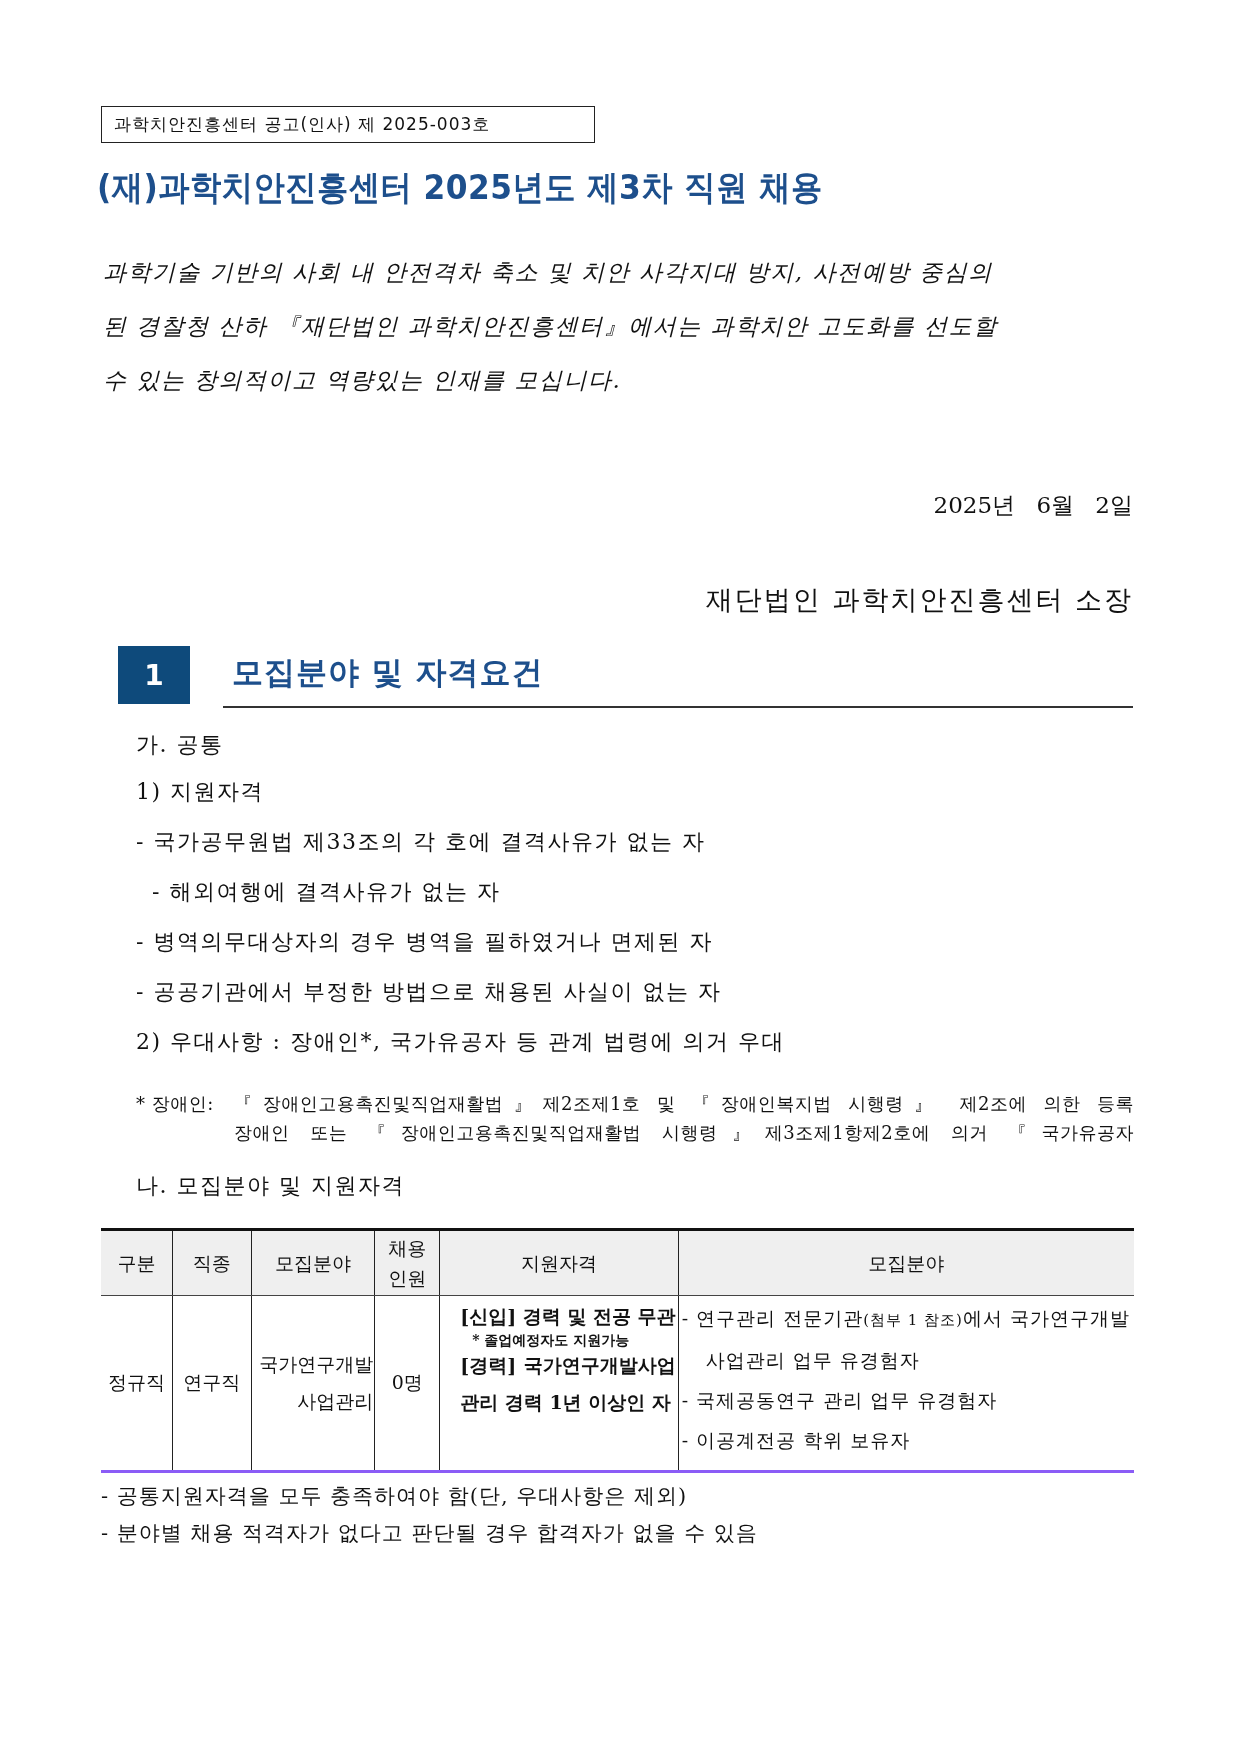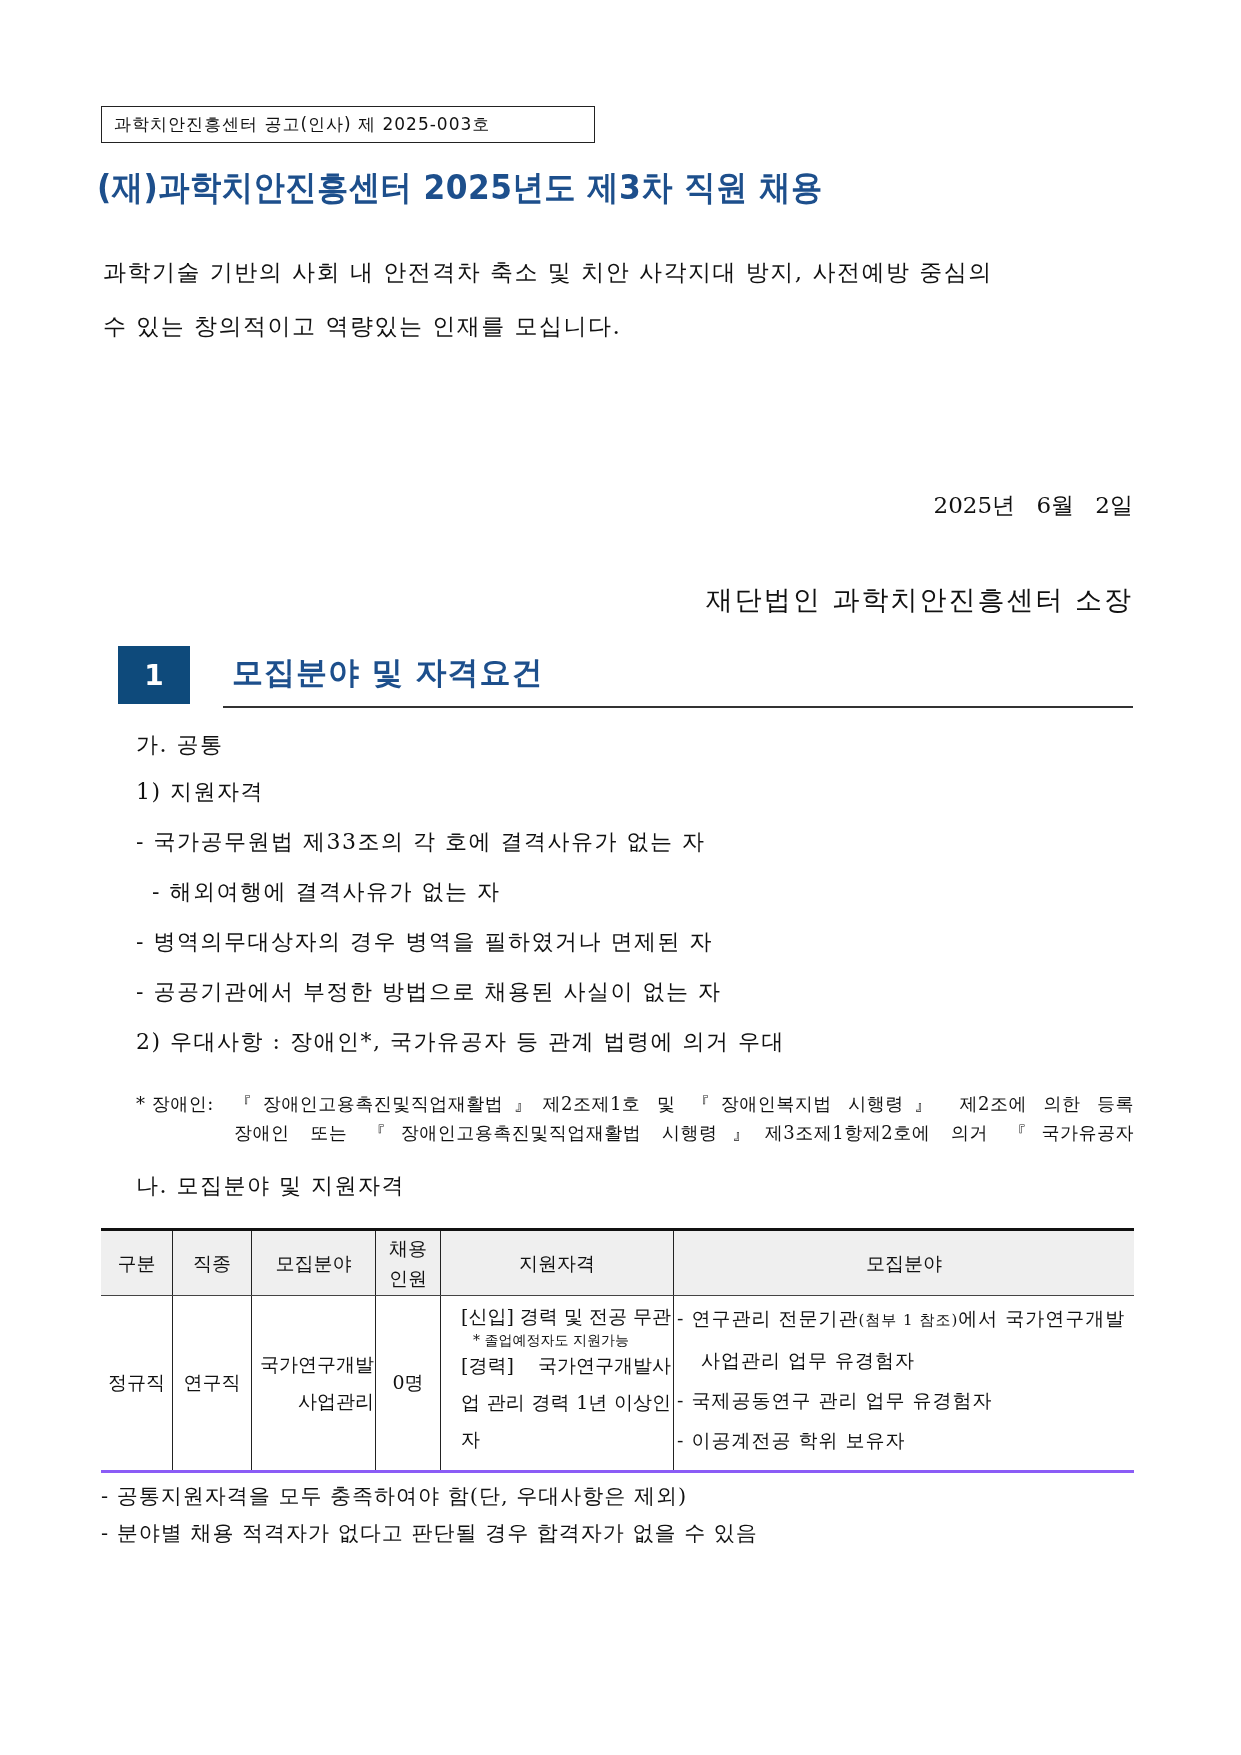--- a/index.html
+++ b/index.html
@@ -5,21 +5,21 @@
   html, body { margin:0; padding:0; background:#ffffff; }
   body { width:1241px; height:1755px; position:relative; overflow:hidden;
          font-family:"DejaVu Serif", "Liberation Serif", serif; color:#111; }
   .abs { position:absolute; }
   .notice-box { left:101px; top:106px; width:494px; height:37px; border:1.5px solid #222;
                 box-sizing:border-box; font-family:"DejaVu Sans", sans-serif; font-size:17px;
                 display:flex; align-items:center; padding-left:12px; letter-spacing:1px; }
   .title { left:97px; top:165px; font-family:"DejaVu Sans", sans-serif; font-weight:bold;
            font-size:34px; color:#1d4f8c; letter-spacing:0.5px; transform:scaleX(0.92); transform-origin:left; }
   .intro { left:103px; top:245px; width:1030px; font-size:23px; line-height:54px;
-           text-align:justify; text-align-last:left; letter-spacing:1.5px; }
+           text-align:justify; text-align-last:left; letter-spacing:1.5px;font-style:italic; }
   .intro span { display:block; }
   .date { right:108px; top:490px; font-size:23px; word-spacing:14px; }
   .signer { right:108px; top:582px; font-size:27px; letter-spacing:2px; }
   .sec-num { left:118px; top:646px; width:72px; height:58px; background:#0e4a7b; color:#fff;
              font-family:"DejaVu Sans", sans-serif; font-size:28px; font-weight:bold;
              display:flex; align-items:center; justify-content:center; }
   .sec-title { left:232px; top:652px; font-family:"DejaVu Sans", sans-serif; font-weight:bold;
                font-size:31px; color:#1d4f8c; letter-spacing:1px; }
   .sec-rule { left:223px; top:706px; width:910px; height:1.5px; background:#333; }
   .line { font-size:22px; letter-spacing:1.5px; white-space:nowrap; }
@@ -28,38 +28,39 @@
   .foot .indent { padding-left:98px; display:block; text-align:justify; text-align-last:justify; }
   .foot .indent.last { text-align-last:left; }
   table.recruit { position:absolute; left:101px; top:1228px; width:1033px; border-collapse:collapse;
                   font-size:20px; border-top:3px solid #111; border-bottom:3px solid #8b5cf6; }
   table.recruit th, table.recruit td { border-left:1px solid #222; border-right:1px solid #222; }
   table.recruit th:first-child, table.recruit td:first-child { border-left:none; }
   table.recruit th:last-child, table.recruit td:last-child { border-right:none; }
   table.recruit th { background:#efefef; font-weight:normal; height:62px; border-bottom:1px solid #444;
                      font-family:"DejaVu Sans", sans-serif; font-size:19px; line-height:30px; }
   table.recruit td { text-align:center; vertical-align:middle; height:172px; font-size:19px; }
-  td.qual { text-align:left !important; vertical-align:top !important; padding:2px 2px 0 20px; line-height:37px; font-size:19px; }
+  td.qual { text-align:left !important; vertical-align:top !important; padding:2px 2px 0 20px; line-height:37px; font-size:19px;font-weight:bold; }
   td.qual .note { display:block; font-size:14px; line-height:22px; padding-left:12px; margin-top:-6px; margin-bottom:-4px; }
   td.pref { text-align:left !important; vertical-align:top !important; padding:2px 4px 0 3px; line-height:40px; font-size:20px; letter-spacing:1px; }
   td.pref .small { font-size:15px; }
   td.pref .cont { padding-left:24px; display:block; }
   .closing { left:101px; font-size:21px; letter-spacing:1px; }
 </style>
 </head>
 <body>
 
 <div class="abs notice-box">
   <span>과학치안진흥센터 공고(인사) 제 2025-003호</span>
 </div>
 
 <div class="abs title">(재)과학치안진흥센터 2025년도 제3차 직원 채용</div>
 
 <div class="abs intro">
   <span> 과학기술 기반의 사회 내 안전격차 축소 및 치안 사각지대 방지, 사전예방 중심의</span>
+  <span>된 경찰청 산하 『재단법인 과학치안진흥센터』에서는 과학치안 고도화를 선도할</span>
   <span style="text-align-last:left">수 있는 창의적이고 역량있는 인재를 모십니다.</span>
 </div>
 
 <div class="abs date">2025년 6월 2일</div>
 <div class="abs signer">재단법인 과학치안진흥센터 소장</div>
 
 <div class="abs sec-num">1</div>
 <div class="abs sec-title">모집분야 및 자격요건</div>
 <div class="abs sec-rule"></div>
 

